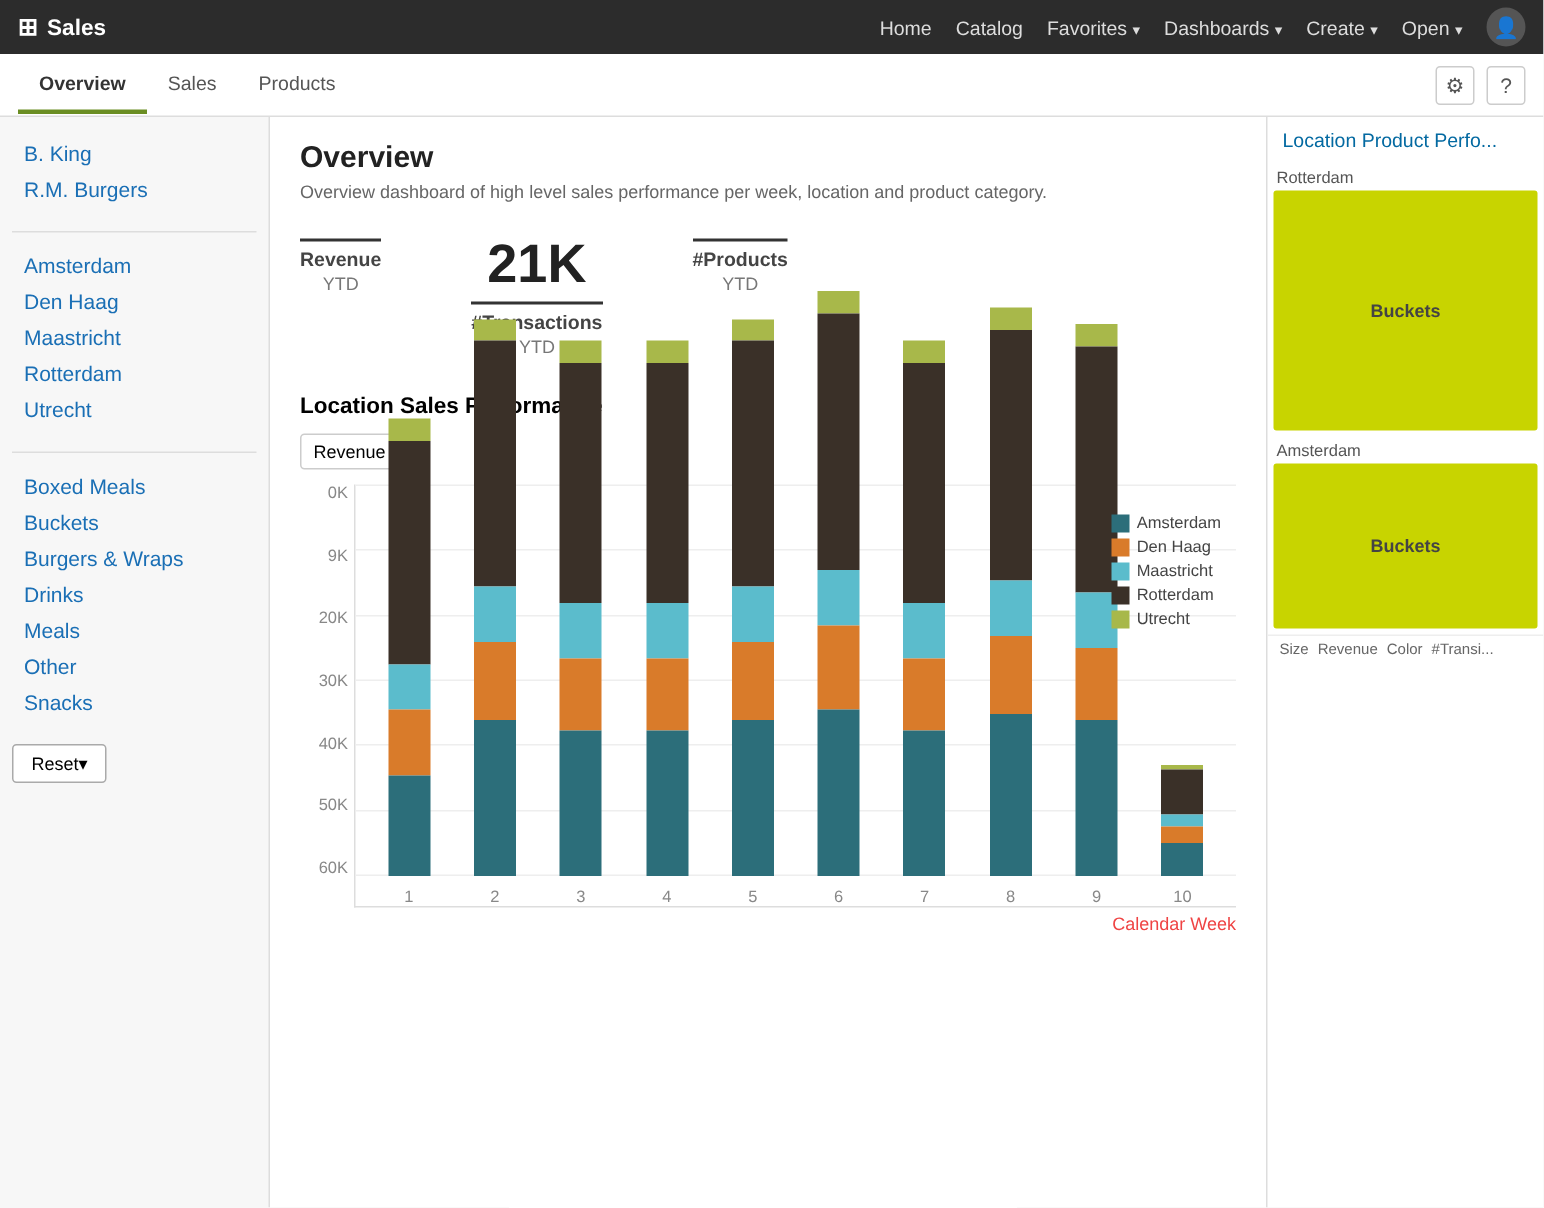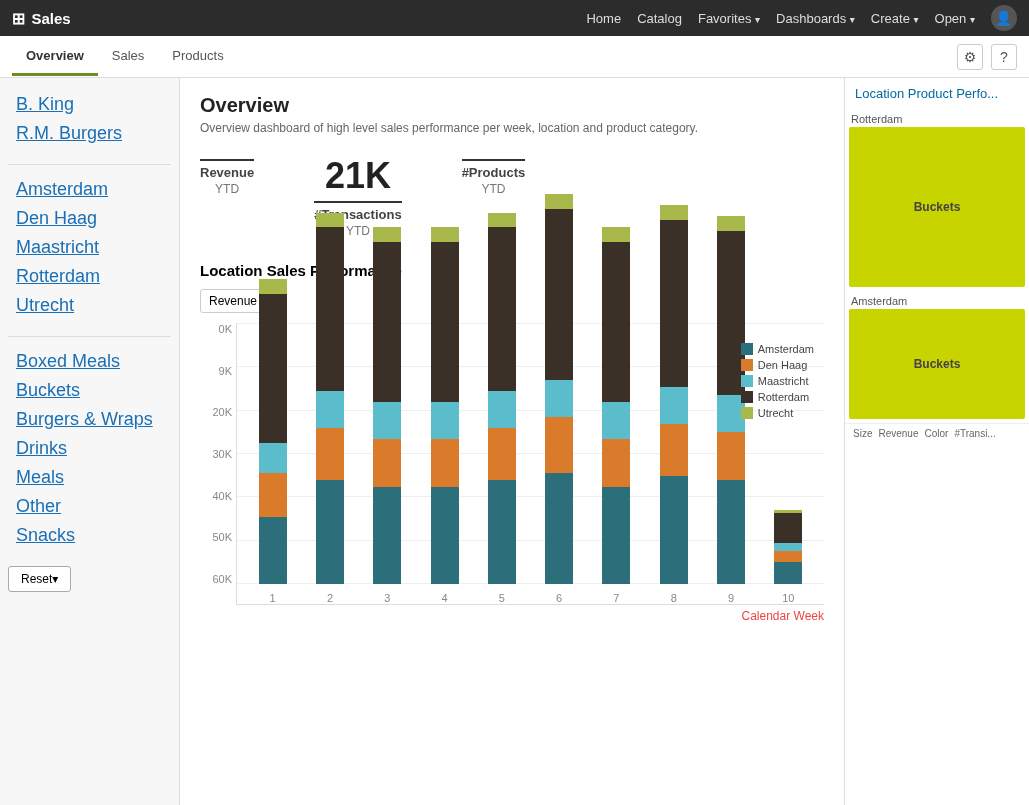--- a/index.html
+++ b/index.html
@@ -66,23 +66,22 @@
       border-right: 1px solid #ddd;
       padding: 12px 8px;
       overflow-y: auto;
       flex-shrink: 0;
     }
     .sidebar-section { margin-bottom: 16px; }
     .sidebar-item {
       padding: 4px 8px;
       cursor: pointer;
       color: #1a6fb5;
-      font-size: 18px;
+      font-size: 14px;
       border-radius: 3px;
-      text-decoration: underline;
     }
     .sidebar-item.category { color: #1a6fb5; }
     .sidebar-divider { border-top: 1px solid #ddd; margin: 10px 0; }
     .reset-btn {
       margin-top: 8px;
       padding: 5px 12px;
       background: #fff;
       border: 1px solid #aaa;
       border-radius: 3px;
       cursor: pointer;

